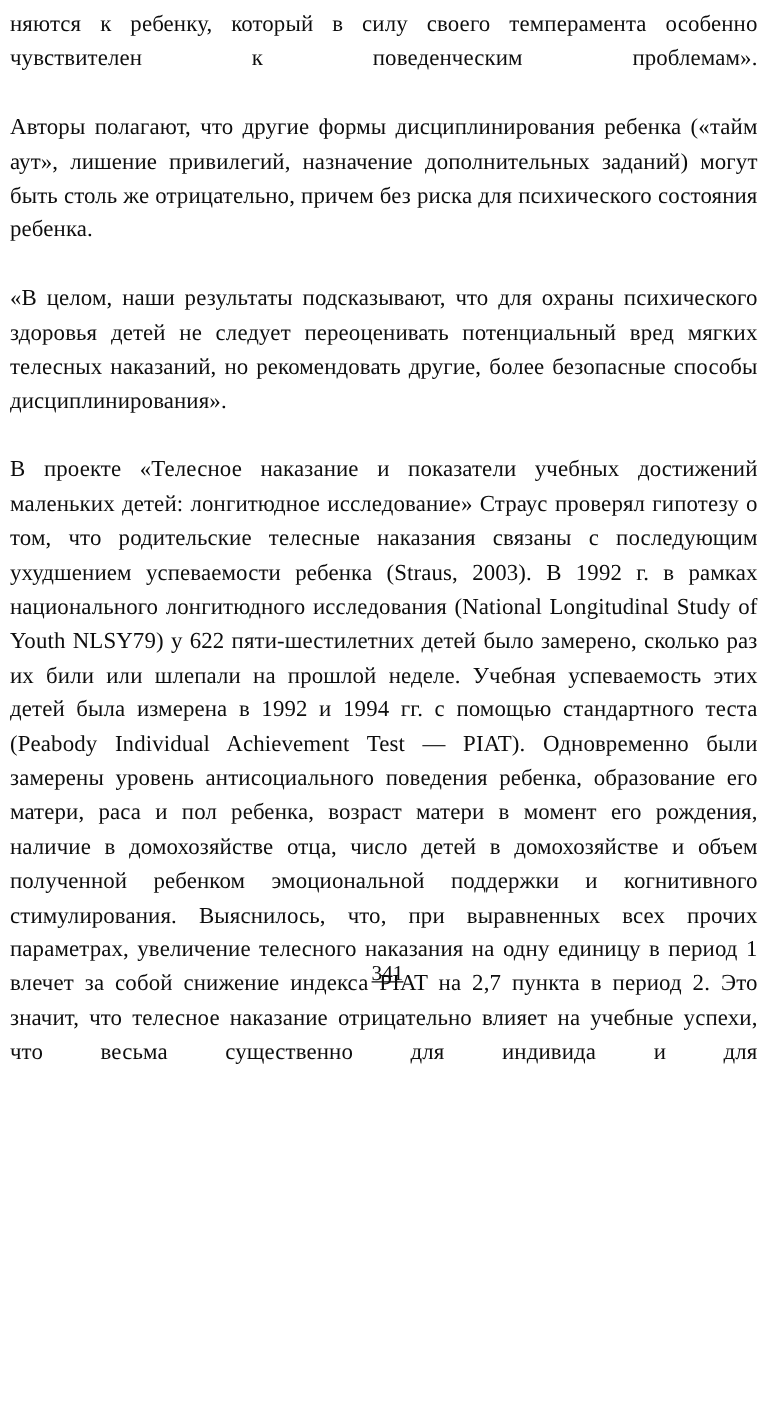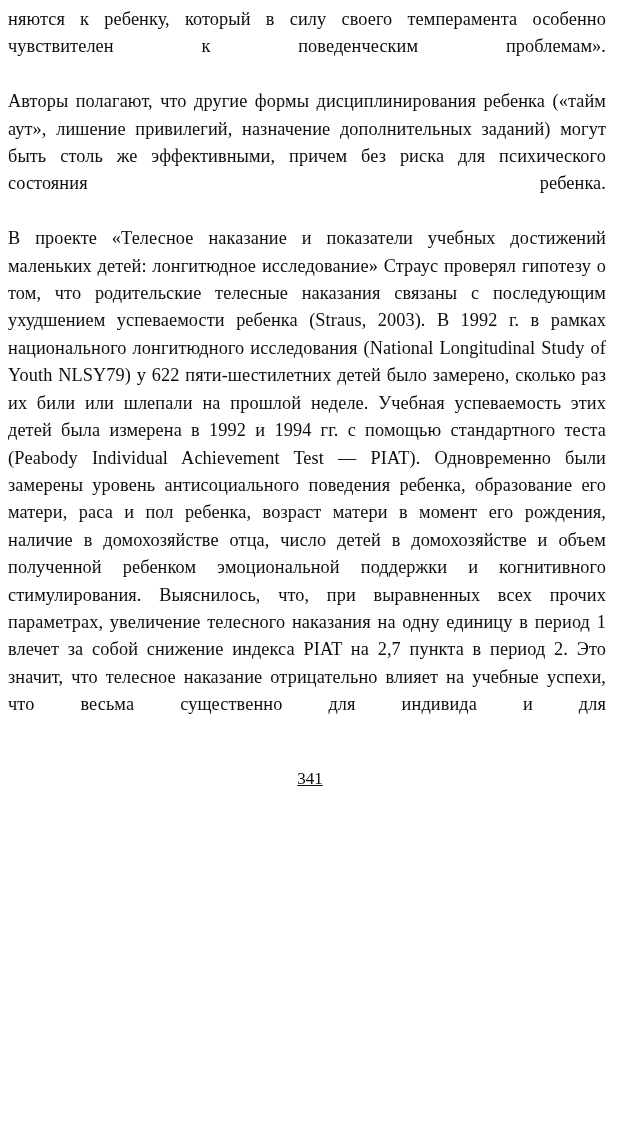--- a/index.html
+++ b/index.html
@@ -55,19 +55,20 @@
     width: 100%;
   }
 </style>
 </head>
 <body>
 
 <div class="page">
 
   <div class="body-text">
     <p>няются к ребенку, который в силу своего темперамента особенно чувствителен к поведенческим проблемам».</p>
-    <p class="p-indent">Авторы полагают, что другие формы дисциплинирования ребенка («тайм аут», лишение привилегий, назначение дополнительных заданий) могут быть столь же эффективными, причем без риска для психического состояния ребенка.</p>
+    <p class="p-indent">Авторы полагают, что другие формы дисциплинирования ребенка («тайм аут», лишение привилегий, назначение дополнительных заданий) могут быть столь же отрицательно, причем без риска для психического состояния ребенка.</p>
+    <p class="p-indent">«В целом, наши результаты подсказывают, что для охраны психического здоровья детей не следует переоценивать потенциальный вред мягких телесных наказаний, но рекомендовать другие, более безопасные способы дисциплинирования».</p>
     <p class="p-indent">В проекте «Телесное наказание и показатели учебных достижений маленьких детей: лонгитюдное исследование» Страус проверял гипотезу о том, что родительские телесные наказания связаны с последующим ухудшением успеваемости ребенка (Straus, 2003). В 1992 г. в рамках национального лонгитюдного исследования (National Longitudinal Study of Youth NLSY79) у 622 пяти-шестилетних детей было замерено, сколько раз их били или шлепали на прошлой неделе. Учебная успеваемость этих детей была измерена в 1992 и 1994 гг. с помощью стандартного теста (Peabody Individual Achievement Test — PIAT). Одновременно были замерены уровень антисоциального поведения ребенка, образование его матери, раса и пол ребенка, возраст матери в момент его рождения, наличие в домохозяйстве отца, число детей в домохозяйстве и объем полученной ребенком эмоциональной поддержки и когнитивного стимулирования. Выяснилось, что, при выравненных всех прочих параметрах, увеличение телесного наказания на одну единицу в период 1 влечет за собой снижение индекса PIAT на 2,7 пункта в период 2. Это значит, что телесное наказание отрицательно влияет на учебные успехи, что весьма существенно для индивида и для</p>
   </div>
 
   <div class="page-number">341</div>
 
 </div>
 
 </body></html>

